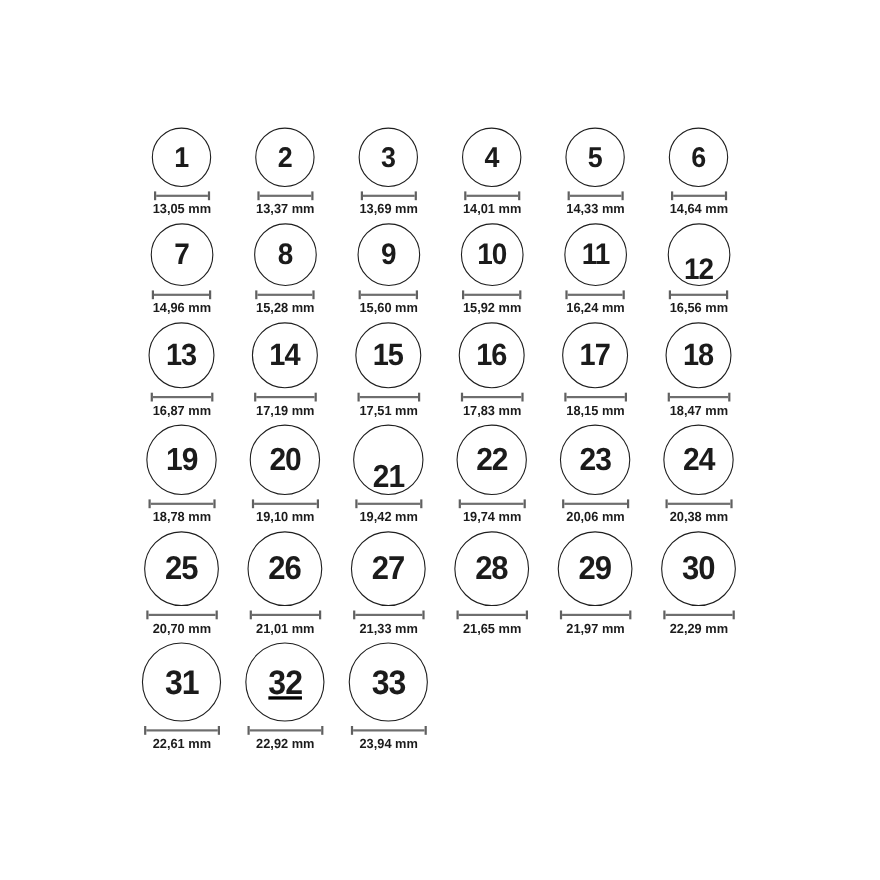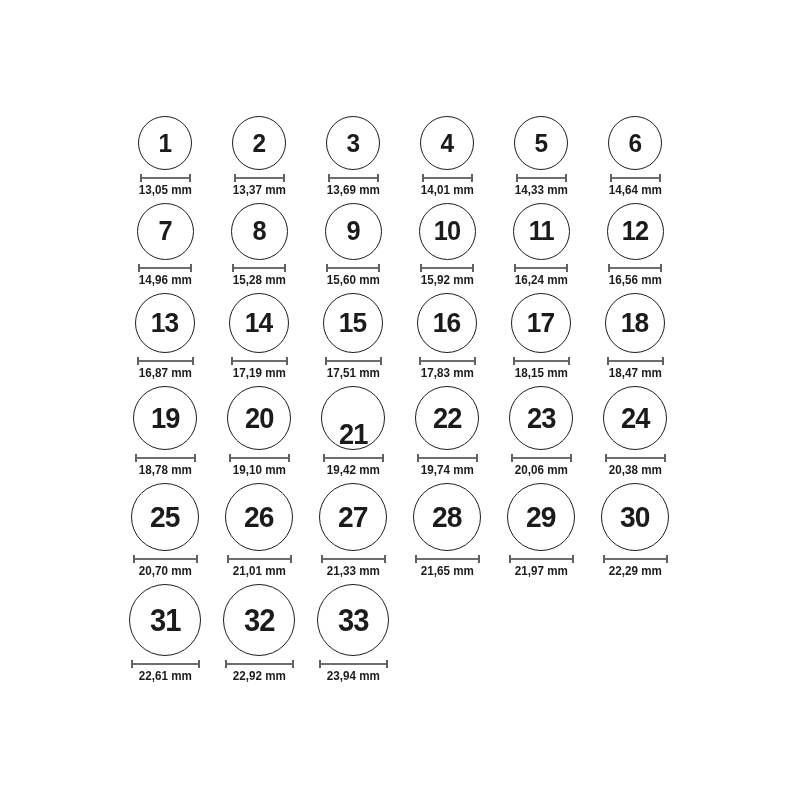--- a/index.html
+++ b/index.html
@@ -142,21 +142,21 @@
       <div class="mm">15,92 mm</div>
     </div>
     <div class="cell">
       <div class="circle" style="width: 57px; height: 57px;">
         <span class="num" style="font-size: 27px;">11</span>
       </div>
       <div class="measure" style="width: 54px;"></div>
       <div class="mm">16,24 mm</div>
     </div>
     <div class="cell">
-      <div class="circle" style="width: 57px; height: 57px;">
+      <div class="circle" style="width: 57px; height: 57px; align-items: flex-end;">
         <span class="num" style="font-size: 27px;">12</span>
       </div>
       <div class="measure" style="width: 54px;"></div>
       <div class="mm">16,56 mm</div>
     </div>
     <div class="cell">
       <div class="circle" style="width: 60px; height: 60px; justify-content: center;">
         <span class="num" style="font-size: 28px;">13</span>
       </div>
       <div class="measure" style="width: 57px;"></div>
@@ -282,21 +282,21 @@
       <div class="mm">22,29 mm</div>
     </div>
     <div class="cell">
       <div class="circle" style="width: 72px; height: 72px;">
         <span class="num" style="font-size: 31px;">31</span>
       </div>
       <div class="measure" style="width: 69px;"></div>
       <div class="mm">22,61 mm</div>
     </div>
     <div class="cell">
-      <div class="circle" style="width: 72px; height: 72px;">
+      <div class="circle" style="width: 72px; height: 72px; text-decoration: underline;">
         <span class="num" style="font-size: 31px;">32</span>
       </div>
       <div class="measure" style="width: 69px;"></div>
       <div class="mm">22,92 mm</div>
     </div>
     <div class="cell">
       <div class="circle" style="width: 72px; height: 72px;">
         <span class="num" style="font-size: 31px;">33</span>
       </div>
       <div class="measure" style="width: 69px;"></div>

